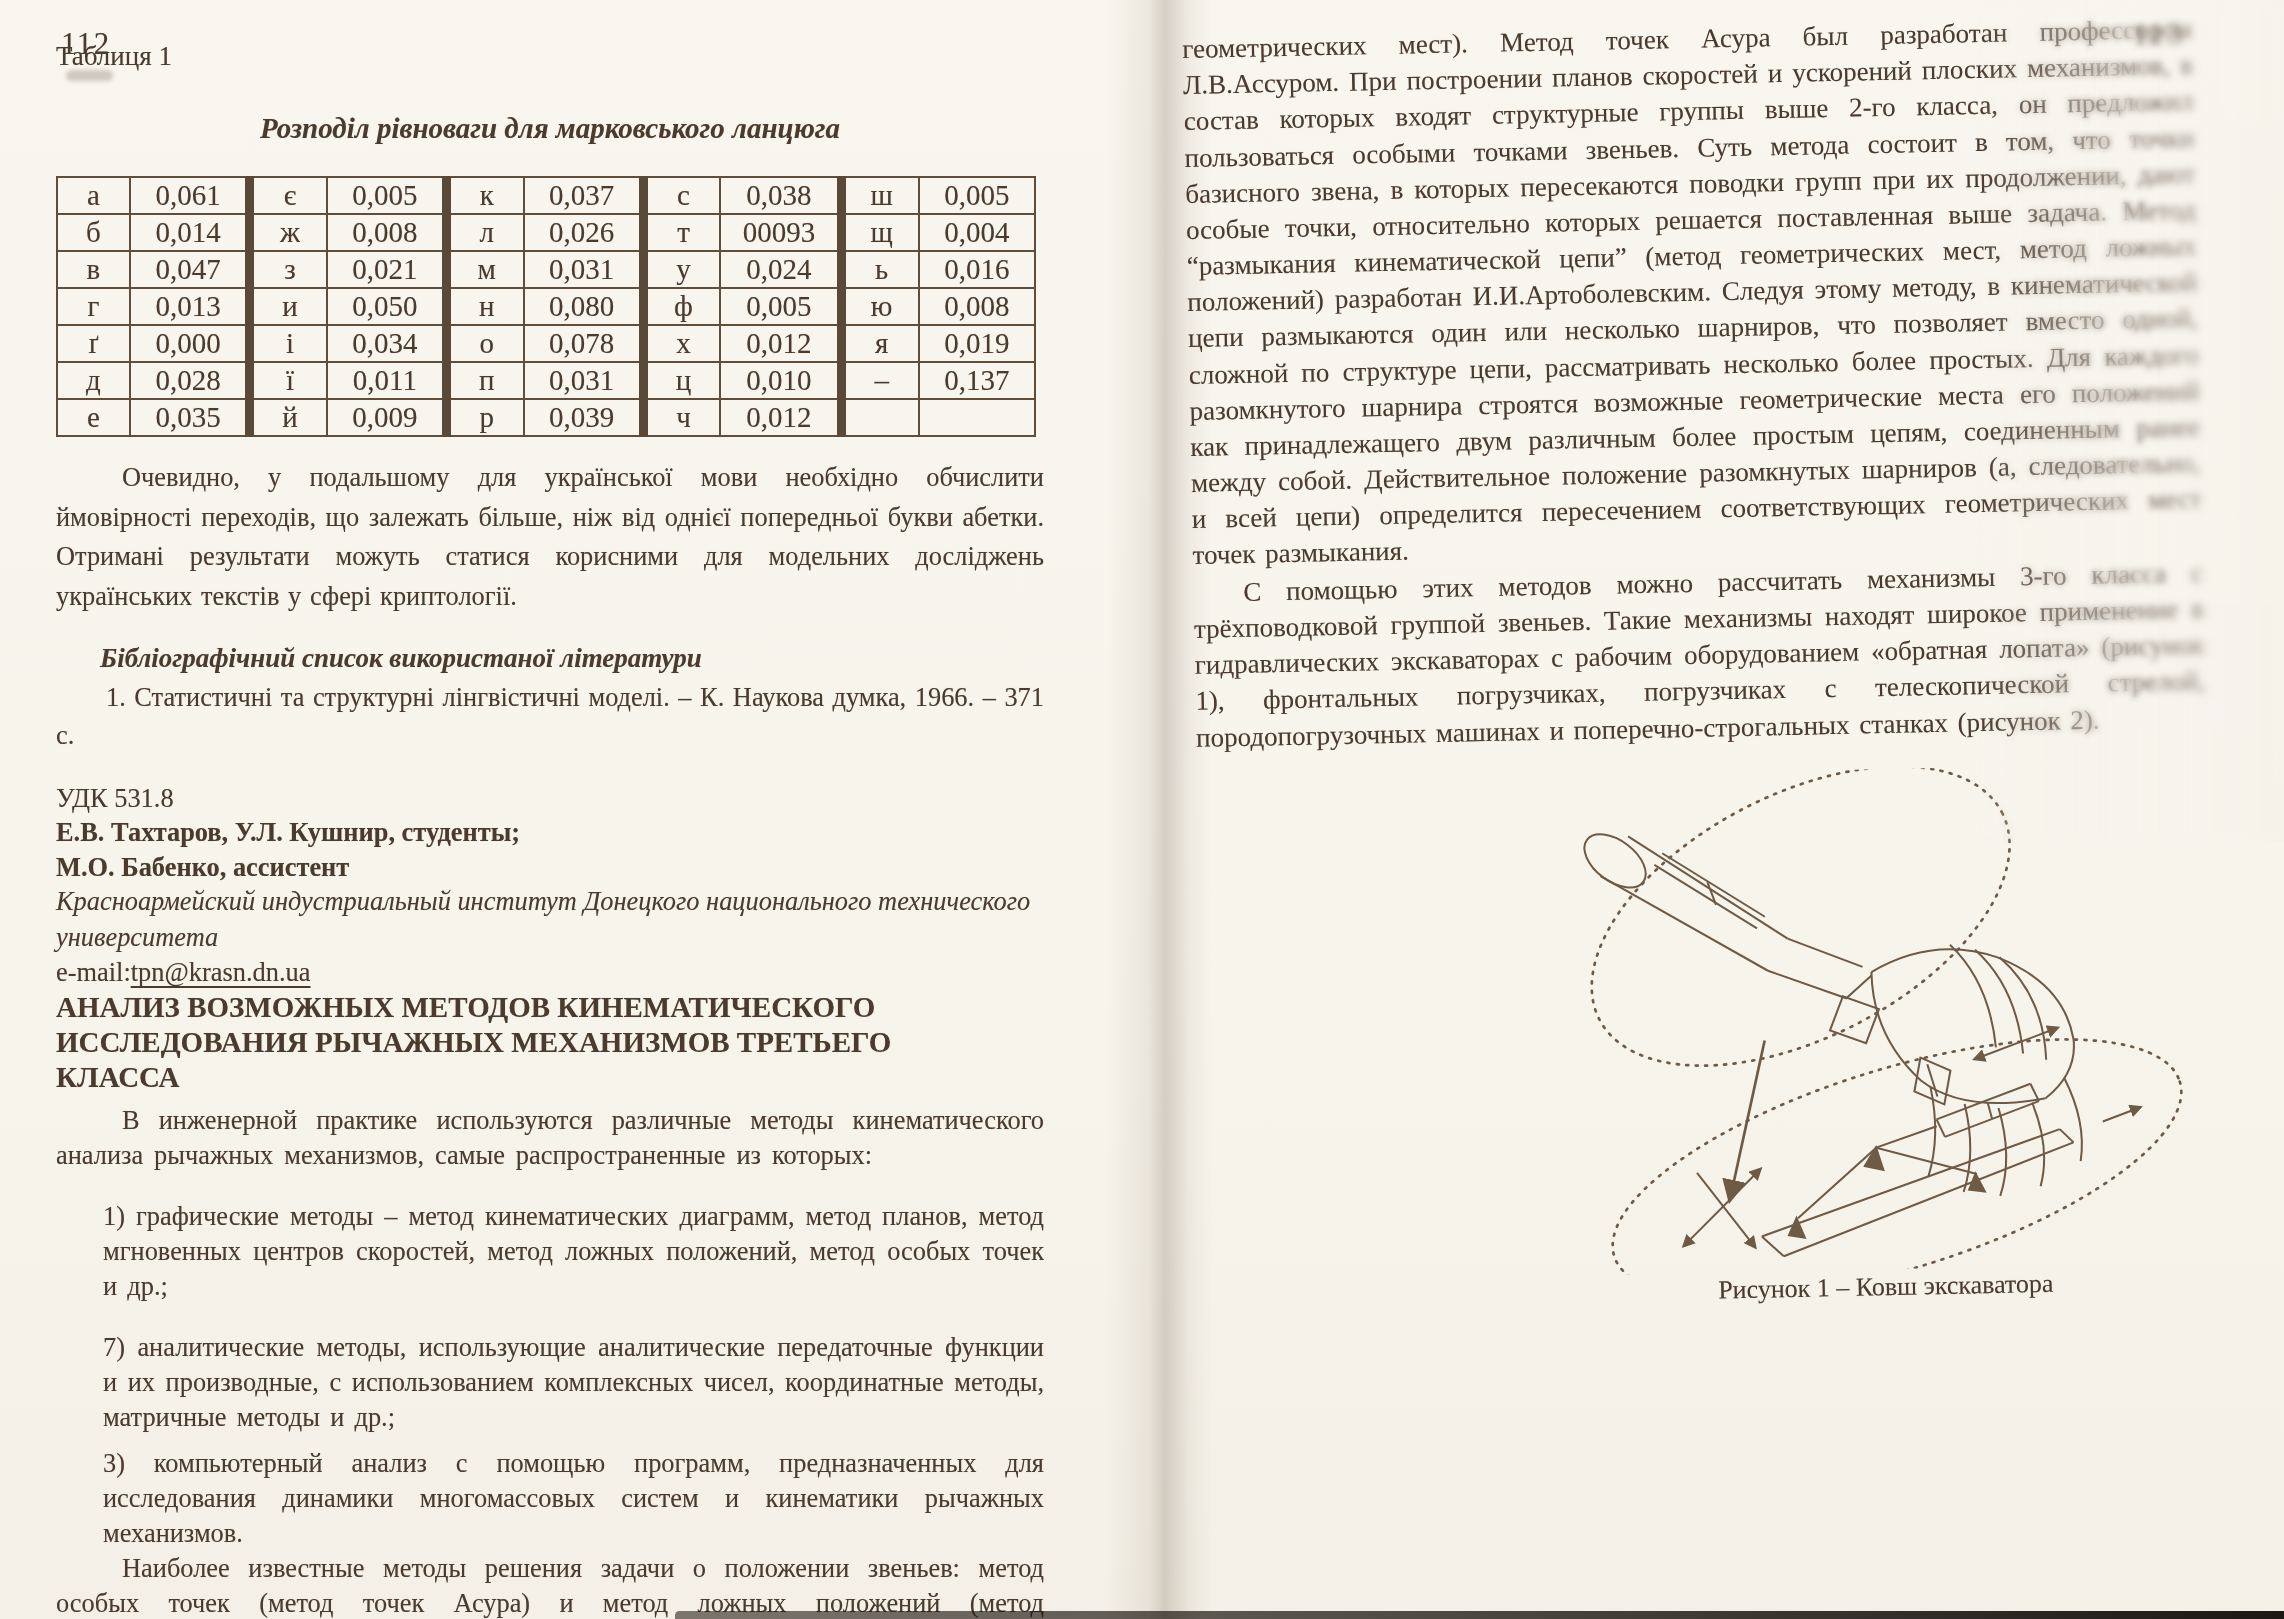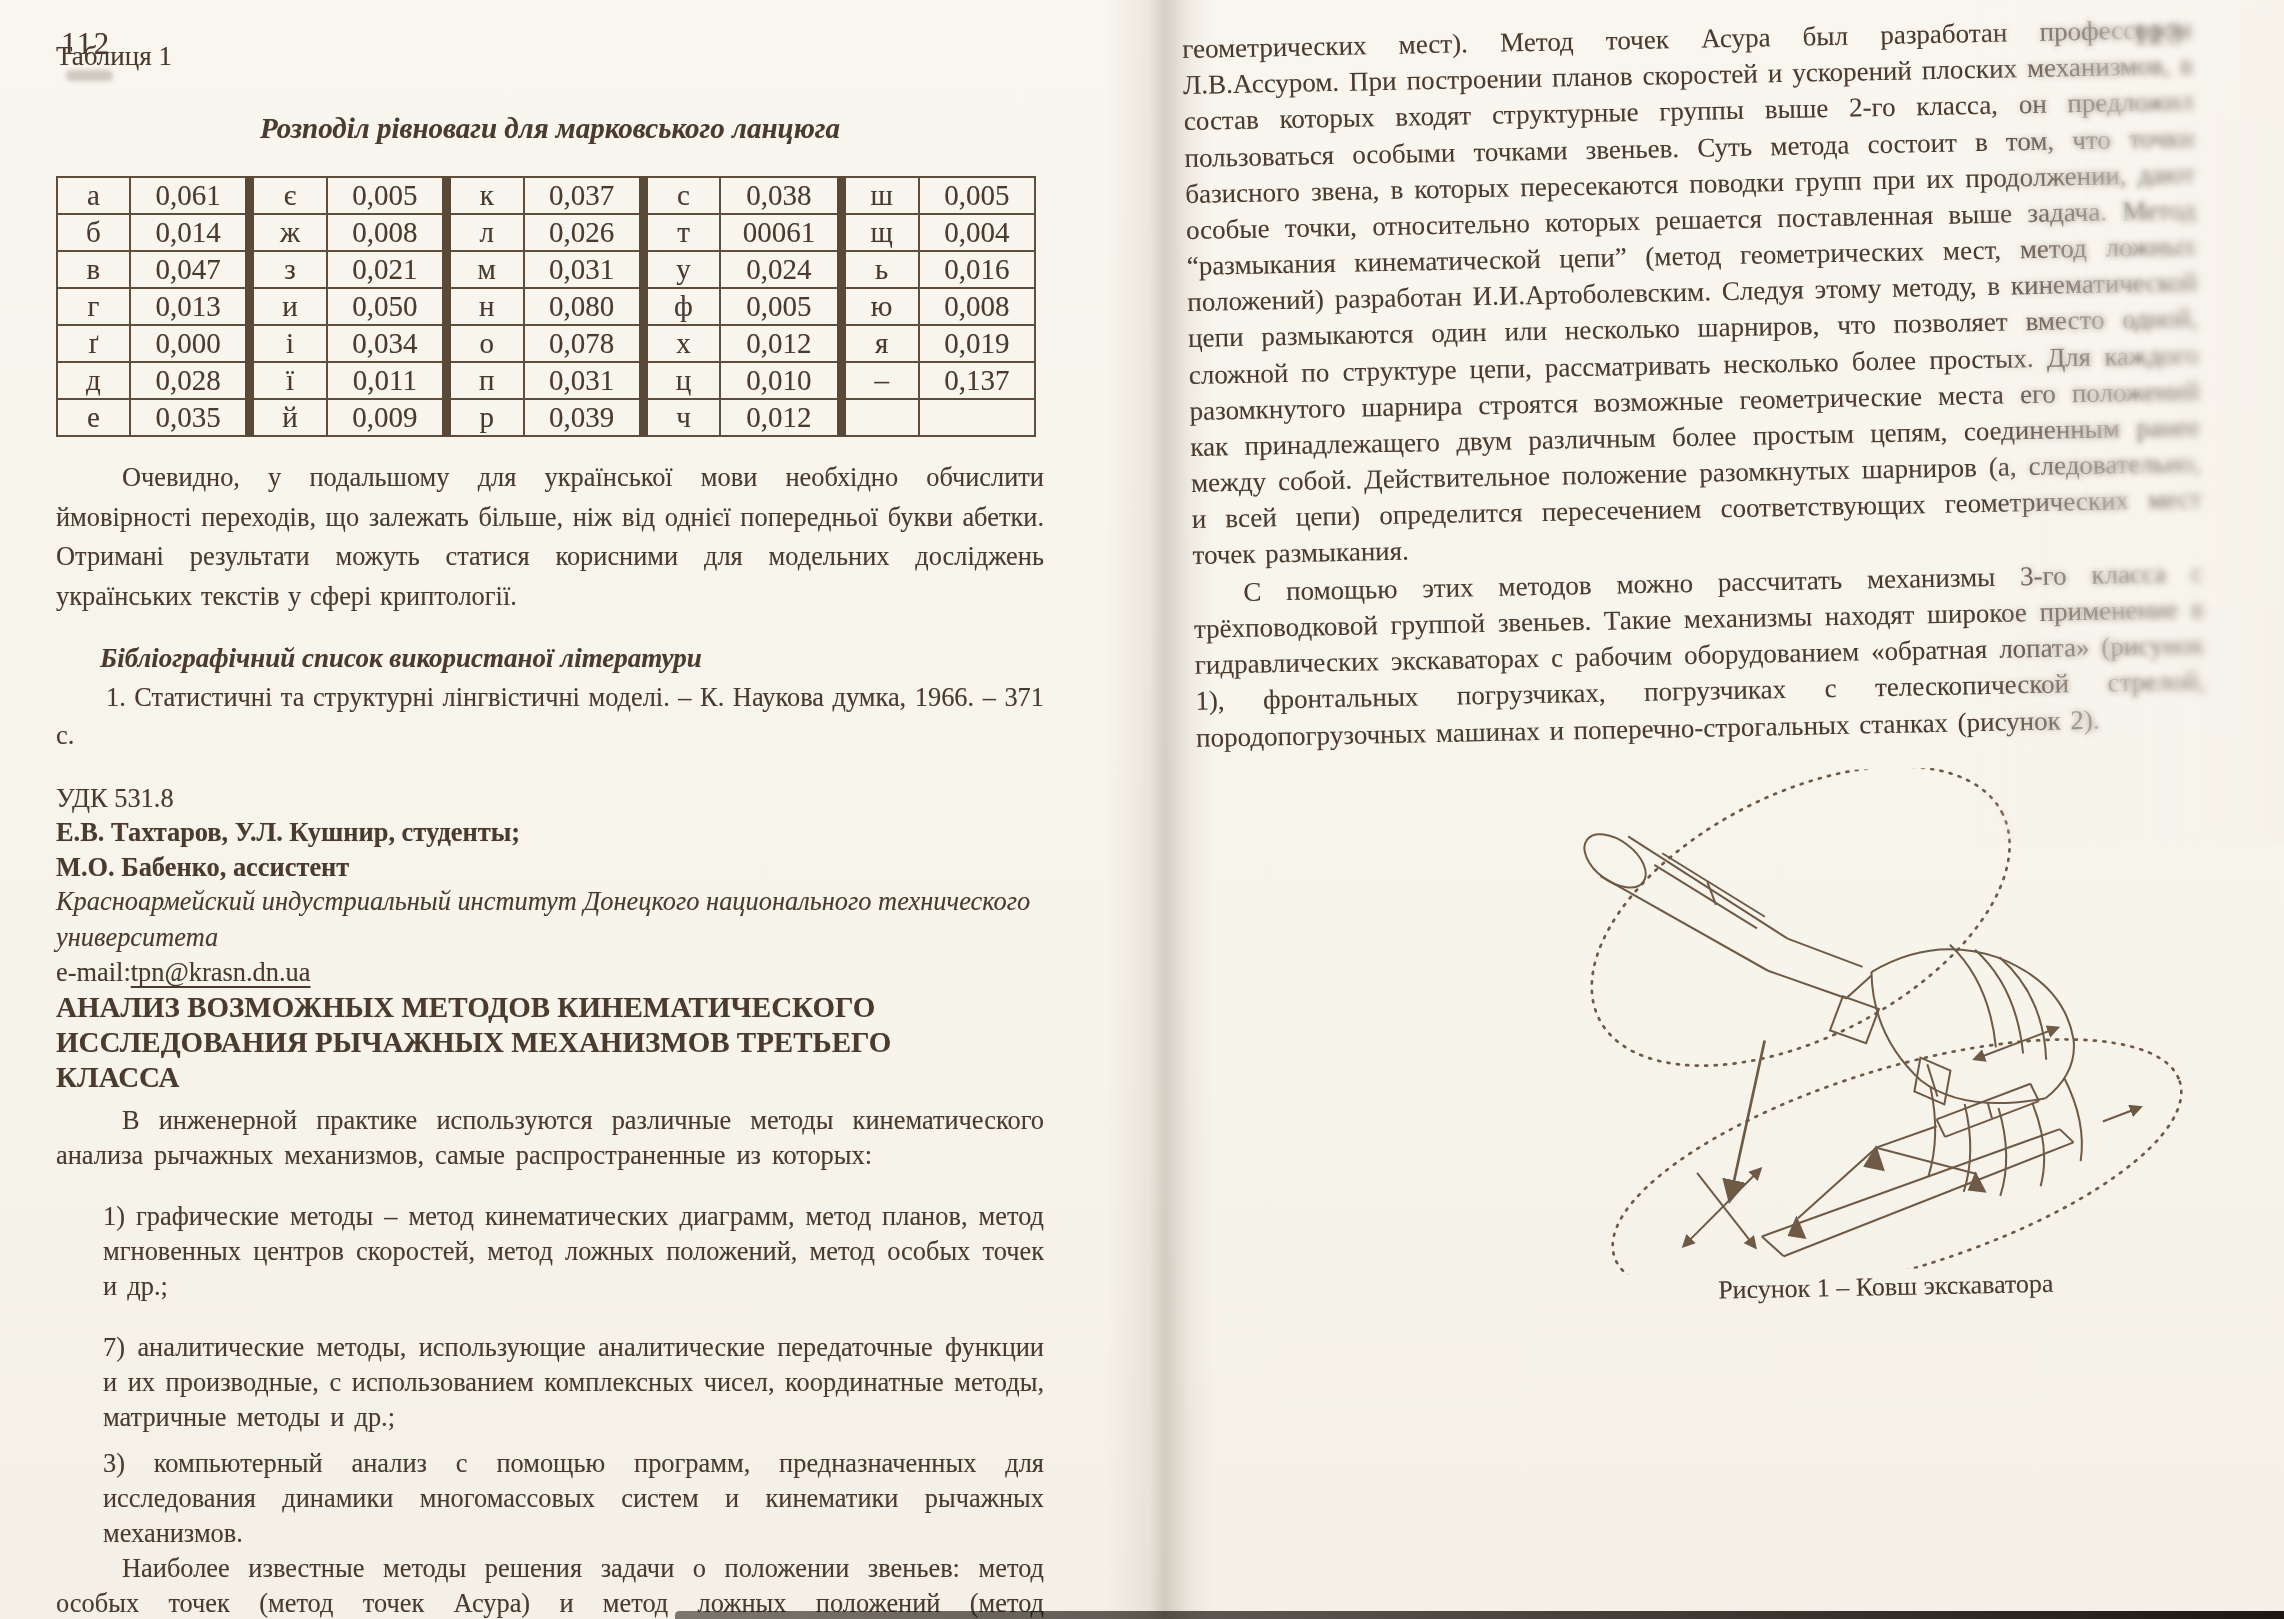--- a/index.html
+++ b/index.html
@@ -97,21 +97,21 @@
             <td class="cell-value">0,005</td>
           </tr>
           <tr>
             <td class="cell-letter">б</td>
             <td class="cell-value">0,014</td>
             <td class="cell-letter group-start">ж</td>
             <td class="cell-value">0,008</td>
             <td class="cell-letter group-start">л</td>
             <td class="cell-value">0,026</td>
             <td class="cell-letter group-start">т</td>
-            <td class="cell-value">00061</td>
+            <td class="cell-value">00093</td>
             <td class="cell-letter group-start">щ</td>
             <td class="cell-value">0,004</td>
           </tr>
           <tr>
             <td class="cell-letter">в</td>
             <td class="cell-value">0,047</td>
             <td class="cell-letter group-start">з</td>
             <td class="cell-value">0,021</td>
             <td class="cell-letter group-start">м</td>
             <td class="cell-value">0,031</td>

